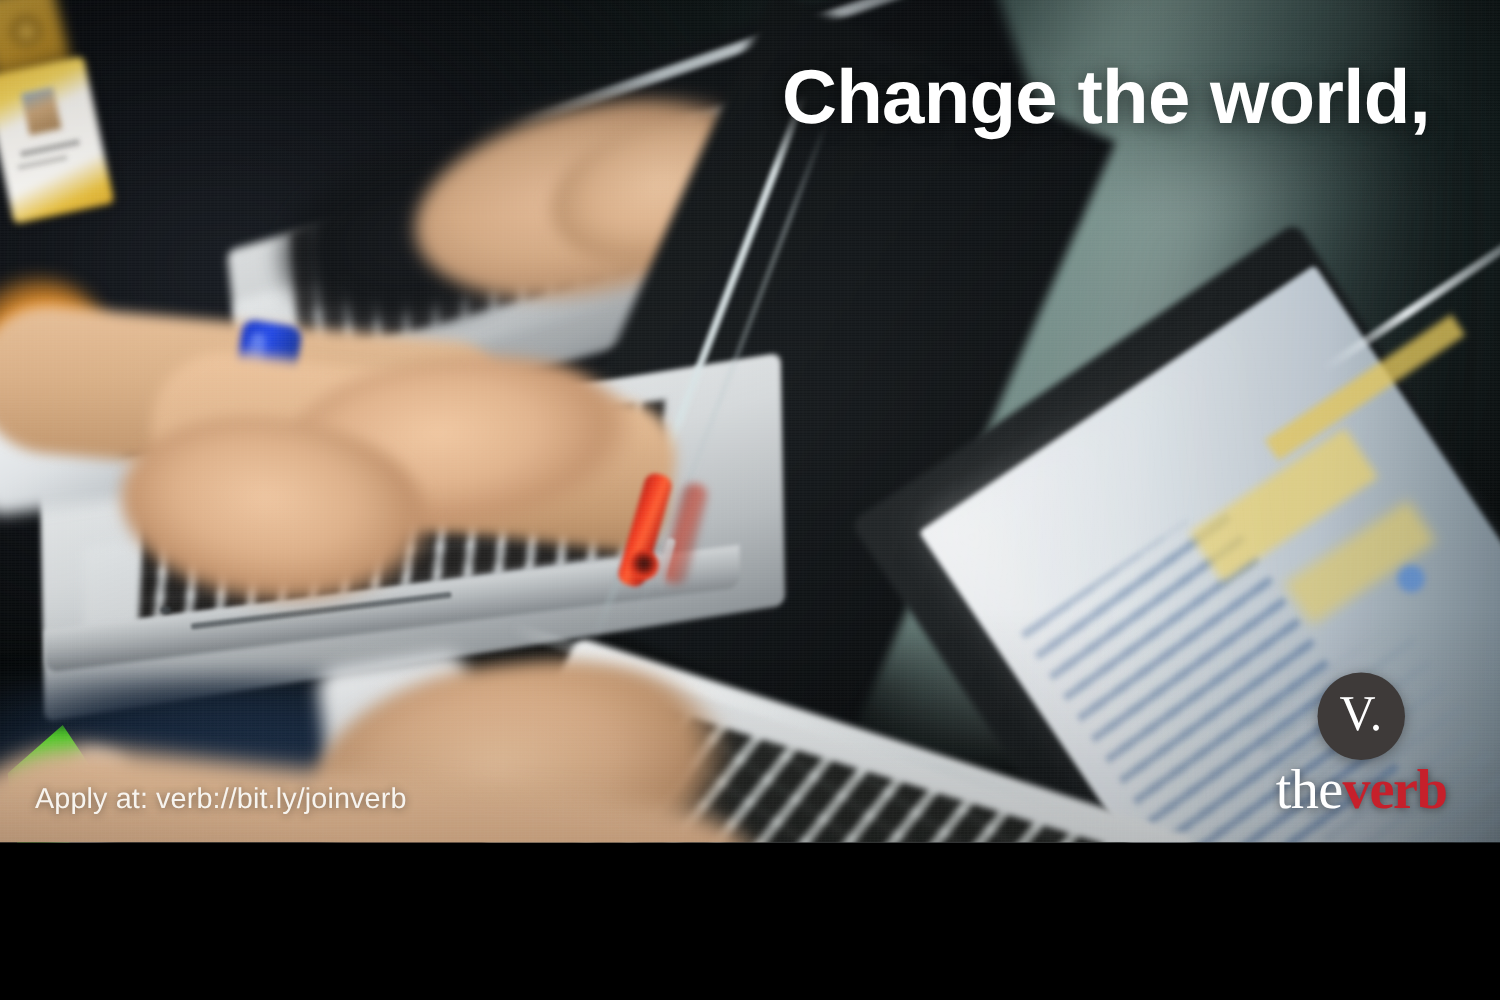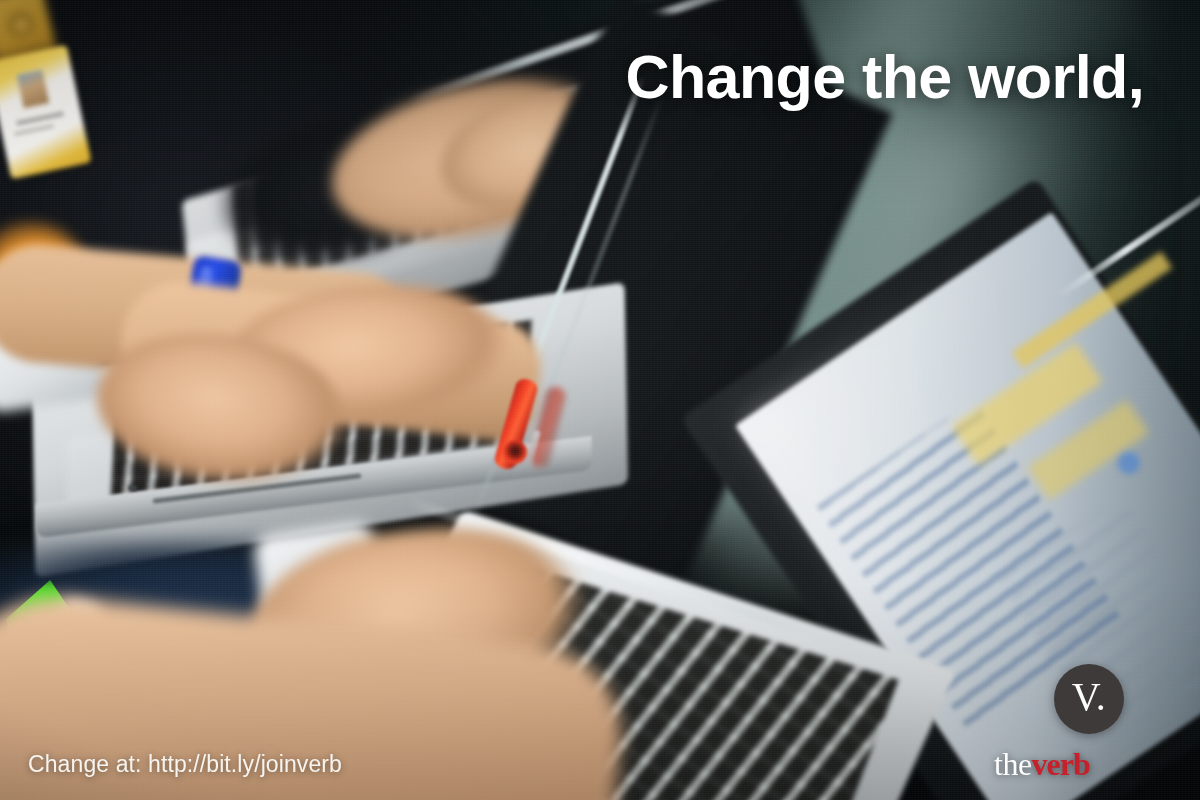--- a/index.html
+++ b/index.html
@@ -8,21 +8,21 @@
     padding: 0;
     background: #000;
   }
   body {
     font-family: "Liberation Sans", sans-serif;
   }
 
   #poster {
     position: relative;
     width: 1200px;
-    height: 800px;
+    height: 674px;
     overflow: hidden;
     background: #05080a;
     user-select: none;
   }
 
   
   .photo {
     position: absolute;
     inset: 0;
     overflow: hidden;
@@ -552,23 +552,23 @@
     font-size: 40px;
     line-height: 1;
     letter-spacing: 0.5px;
     transform: translateY(-2px);
   }
   .logo-word {
     position: absolute;
     left: 0;
     right: 0;
     bottom: 2px;
-    text-align: left;
+    text-align: center;
     font-family: "Liberation Serif", serif;
-    font-size: 32px;
+    font-size: 45px;
     line-height: 1;
     white-space: nowrap;
     text-shadow: 0 1px 7px rgba(0,0,0,0.5);
   }
   .logo-the {
     color: #ffffff;
     font-weight: 400;
     letter-spacing: -0.5px;
   }
   .logo-verb {
@@ -652,21 +652,21 @@
     <div class="ph arm-big"></div>
 
     <div class="ph grade"></div>
     <div class="ph grain"></div>
   </div>
 
   <h1 class="headline">
     <span class="line">Change the world,</span>
   </h1>
 
-  <p class="apply-line">Change at: http://bit.ly/joinverb</p>
+  <p class="apply-line">Apply at: verb://bit.ly/joinverb</p>
 
   <div class="logo">
     <div class="logo-mark">
       <span>V.</span>
     </div>
     <div class="logo-word">
       <span class="logo-the">the</span><span class="logo-verb">verb</span>
     </div>
   </div>
 

